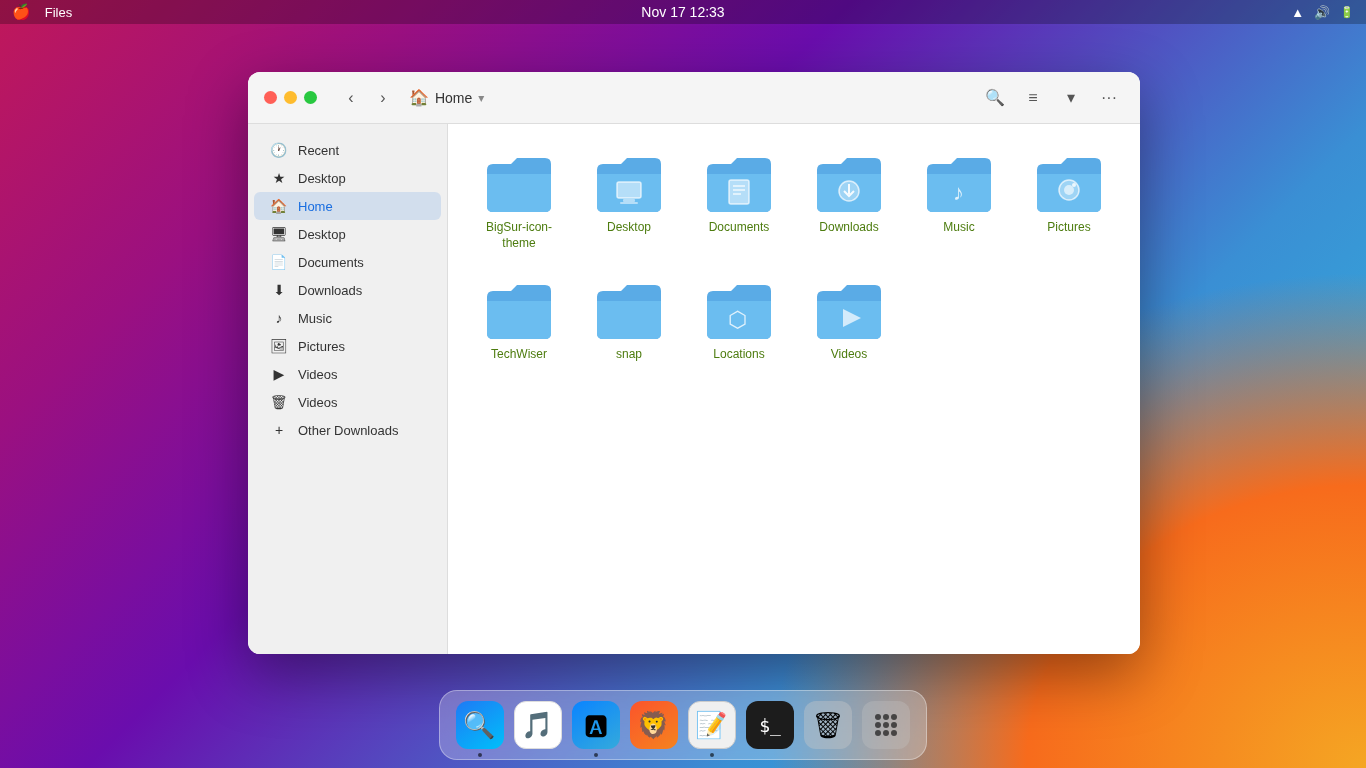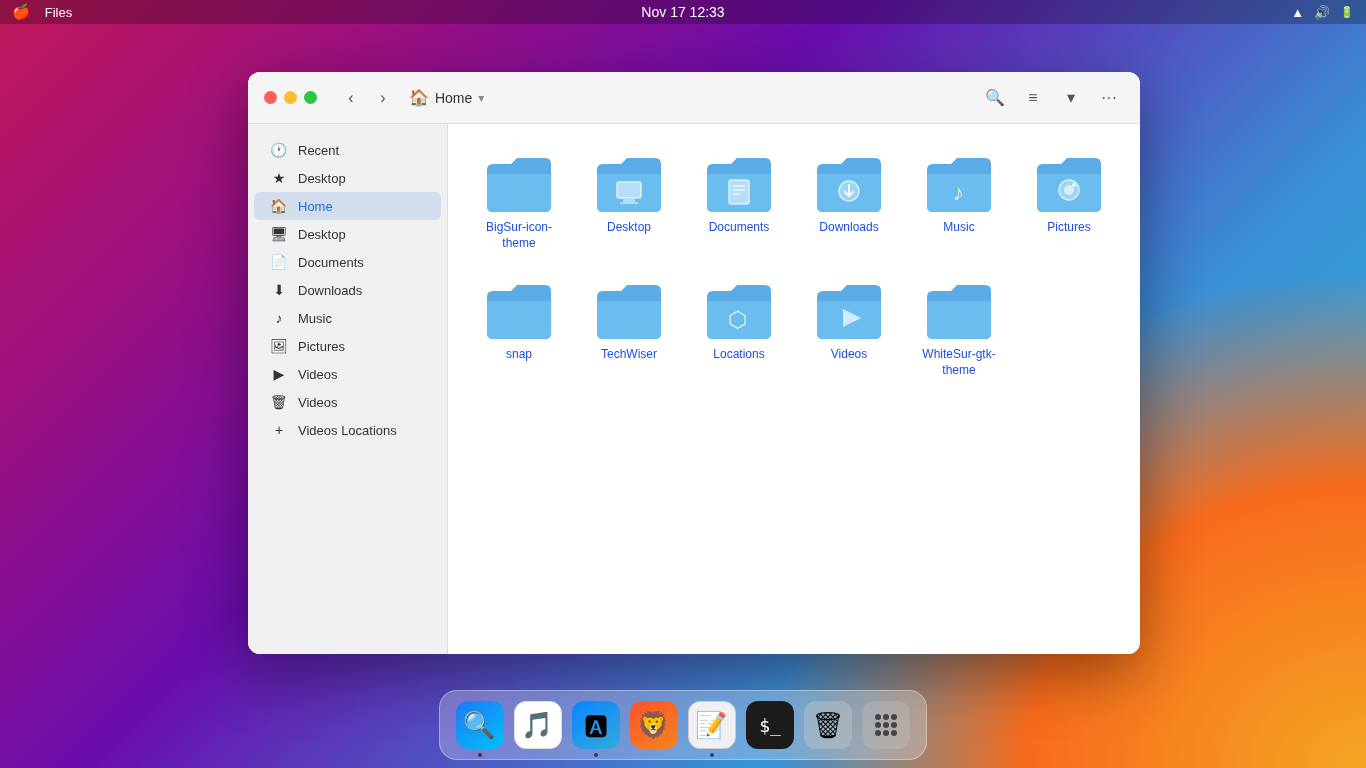--- a/index.html
+++ b/index.html
@@ -215,21 +215,21 @@
       height: 62px;
       position: relative;
     }
     
     .folder-svg {
       width: 72px;
       height: 62px;
     }
     .folder-label {
       font-size: 12px;
-      color: #1d4ed8;
+      color: #4d7c0f;
       text-align: center;
       max-width: 90px;
       line-height: 1.3;
     }
   </style>
 </head>
 <body>
 
 <div class="desktop-bg"></div>
 
@@ -312,21 +312,21 @@
       <div class="sidebar-item">
         <span class="sidebar-icon">▶</span>
         <span>Videos</span>
       </div>
       <div class="sidebar-item">
         <span class="sidebar-icon">🗑</span>
         <span>Videos</span>
       </div>
       <div class="sidebar-item">
         <span class="sidebar-icon">+</span>
-        <span>Videos Locations</span>
+        <span>Other Downloads</span>
       </div>
     </div>
 
     <div class="main-content">
       <div class="folder-grid">
 
         <div class="folder-item">
           <div class="folder-icon">
             <svg class="folder-svg" viewBox="0 0 72 62" fill="none" xmlns="http://www.w3.org/2000/svg">
               <path d="M4 18 Q4 12 10 12 L28 12 L34 6 L62 6 Q68 6 68 12 L68 54 Q68 60 62 60 L10 60 Q4 60 4 54 Z" fill="#5aabe6"></path>
@@ -402,65 +402,56 @@
         </div>
 
 
         <div class="folder-item">
           <div class="folder-icon">
             <svg class="folder-svg" viewBox="0 0 72 62" fill="none" xmlns="http://www.w3.org/2000/svg">
               <path d="M4 18 Q4 12 10 12 L28 12 L34 6 L62 6 Q68 6 68 12 L68 54 Q68 60 62 60 L10 60 Q4 60 4 54 Z" fill="#5aabe6"></path>
               <path d="M4 22 L68 22 L68 54 Q68 60 62 60 L10 60 Q4 60 4 54 Z" fill="#6bbdf0"></path>
             </svg>
           </div>
+          <span class="folder-label">TechWiser</span>
+        </div>
+
+        <div class="folder-item">
+          <div class="folder-icon">
+            <svg class="folder-svg" viewBox="0 0 72 62" fill="none" xmlns="http://www.w3.org/2000/svg">
+              <path d="M4 18 Q4 12 10 12 L28 12 L34 6 L62 6 Q68 6 68 12 L68 54 Q68 60 62 60 L10 60 Q4 60 4 54 Z" fill="#5aabe6"></path>
+              <path d="M4 22 L68 22 L68 54 Q68 60 62 60 L10 60 Q4 60 4 54 Z" fill="#6bbdf0"></path>
+            </svg>
+          </div>
           <span class="folder-label">snap</span>
         </div>
 
         <div class="folder-item">
           <div class="folder-icon">
             <svg class="folder-svg" viewBox="0 0 72 62" fill="none" xmlns="http://www.w3.org/2000/svg">
               <path d="M4 18 Q4 12 10 12 L28 12 L34 6 L62 6 Q68 6 68 12 L68 54 Q68 60 62 60 L10 60 Q4 60 4 54 Z" fill="#5aabe6"></path>
               <path d="M4 22 L68 22 L68 54 Q68 60 62 60 L10 60 Q4 60 4 54 Z" fill="#6bbdf0"></path>
-            </svg>
-          </div>
-          <span class="folder-label">TechWiser</span>
-        </div>
-
-        <div class="folder-item">
-          <div class="folder-icon">
-            <svg class="folder-svg" viewBox="0 0 72 62" fill="none" xmlns="http://www.w3.org/2000/svg">
-              <path d="M4 18 Q4 12 10 12 L28 12 L34 6 L62 6 Q68 6 68 12 L68 54 Q68 60 62 60 L10 60 Q4 60 4 54 Z" fill="#5aabe6"></path>
-              <path d="M4 22 L68 22 L68 54 Q68 60 62 60 L10 60 Q4 60 4 54 Z" fill="#6bbdf0"></path>
 
               <text x="25" y="48" font-size="22" fill="rgba(255,255,255,0.8)" font-family="sans-serif">⬡</text>
             </svg>
           </div>
           <span class="folder-label">Locations</span>
         </div>
 
         <div class="folder-item">
           <div class="folder-icon">
             <svg class="folder-svg" viewBox="0 0 72 62" fill="none" xmlns="http://www.w3.org/2000/svg">
               <path d="M4 18 Q4 12 10 12 L28 12 L34 6 L62 6 Q68 6 68 12 L68 54 Q68 60 62 60 L10 60 Q4 60 4 54 Z" fill="#5aabe6"></path>
               <path d="M4 22 L68 22 L68 54 Q68 60 62 60 L10 60 Q4 60 4 54 Z" fill="#6bbdf0"></path>
               <polygon points="30,30 30,48 48,39" fill="rgba(255,255,255,0.7)"></polygon>
             </svg>
           </div>
           <span class="folder-label">Videos</span>
         </div>
 
-        <div class="folder-item">
-          <div class="folder-icon">
-            <svg class="folder-svg" viewBox="0 0 72 62" fill="none" xmlns="http://www.w3.org/2000/svg">
-              <path d="M4 18 Q4 12 10 12 L28 12 L34 6 L62 6 Q68 6 68 12 L68 54 Q68 60 62 60 L10 60 Q4 60 4 54 Z" fill="#5aabe6"></path>
-              <path d="M4 22 L68 22 L68 54 Q68 60 62 60 L10 60 Q4 60 4 54 Z" fill="#6bbdf0"></path>
-            </svg>
-          </div>
-          <span class="folder-label">WhiteSur-gtk-theme</span>
-        </div>
 
       </div>
     </div>
   </div>
 </div>
 
 <div class="dock">
 
   <div class="dock-item">
     <div style="width:48px;height:48px;border-radius:12px;background:linear-gradient(145deg,#1e7af5,#00c0fa);display:flex;align-items:center;justify-content:center;font-size:26px;">🔍</div>

